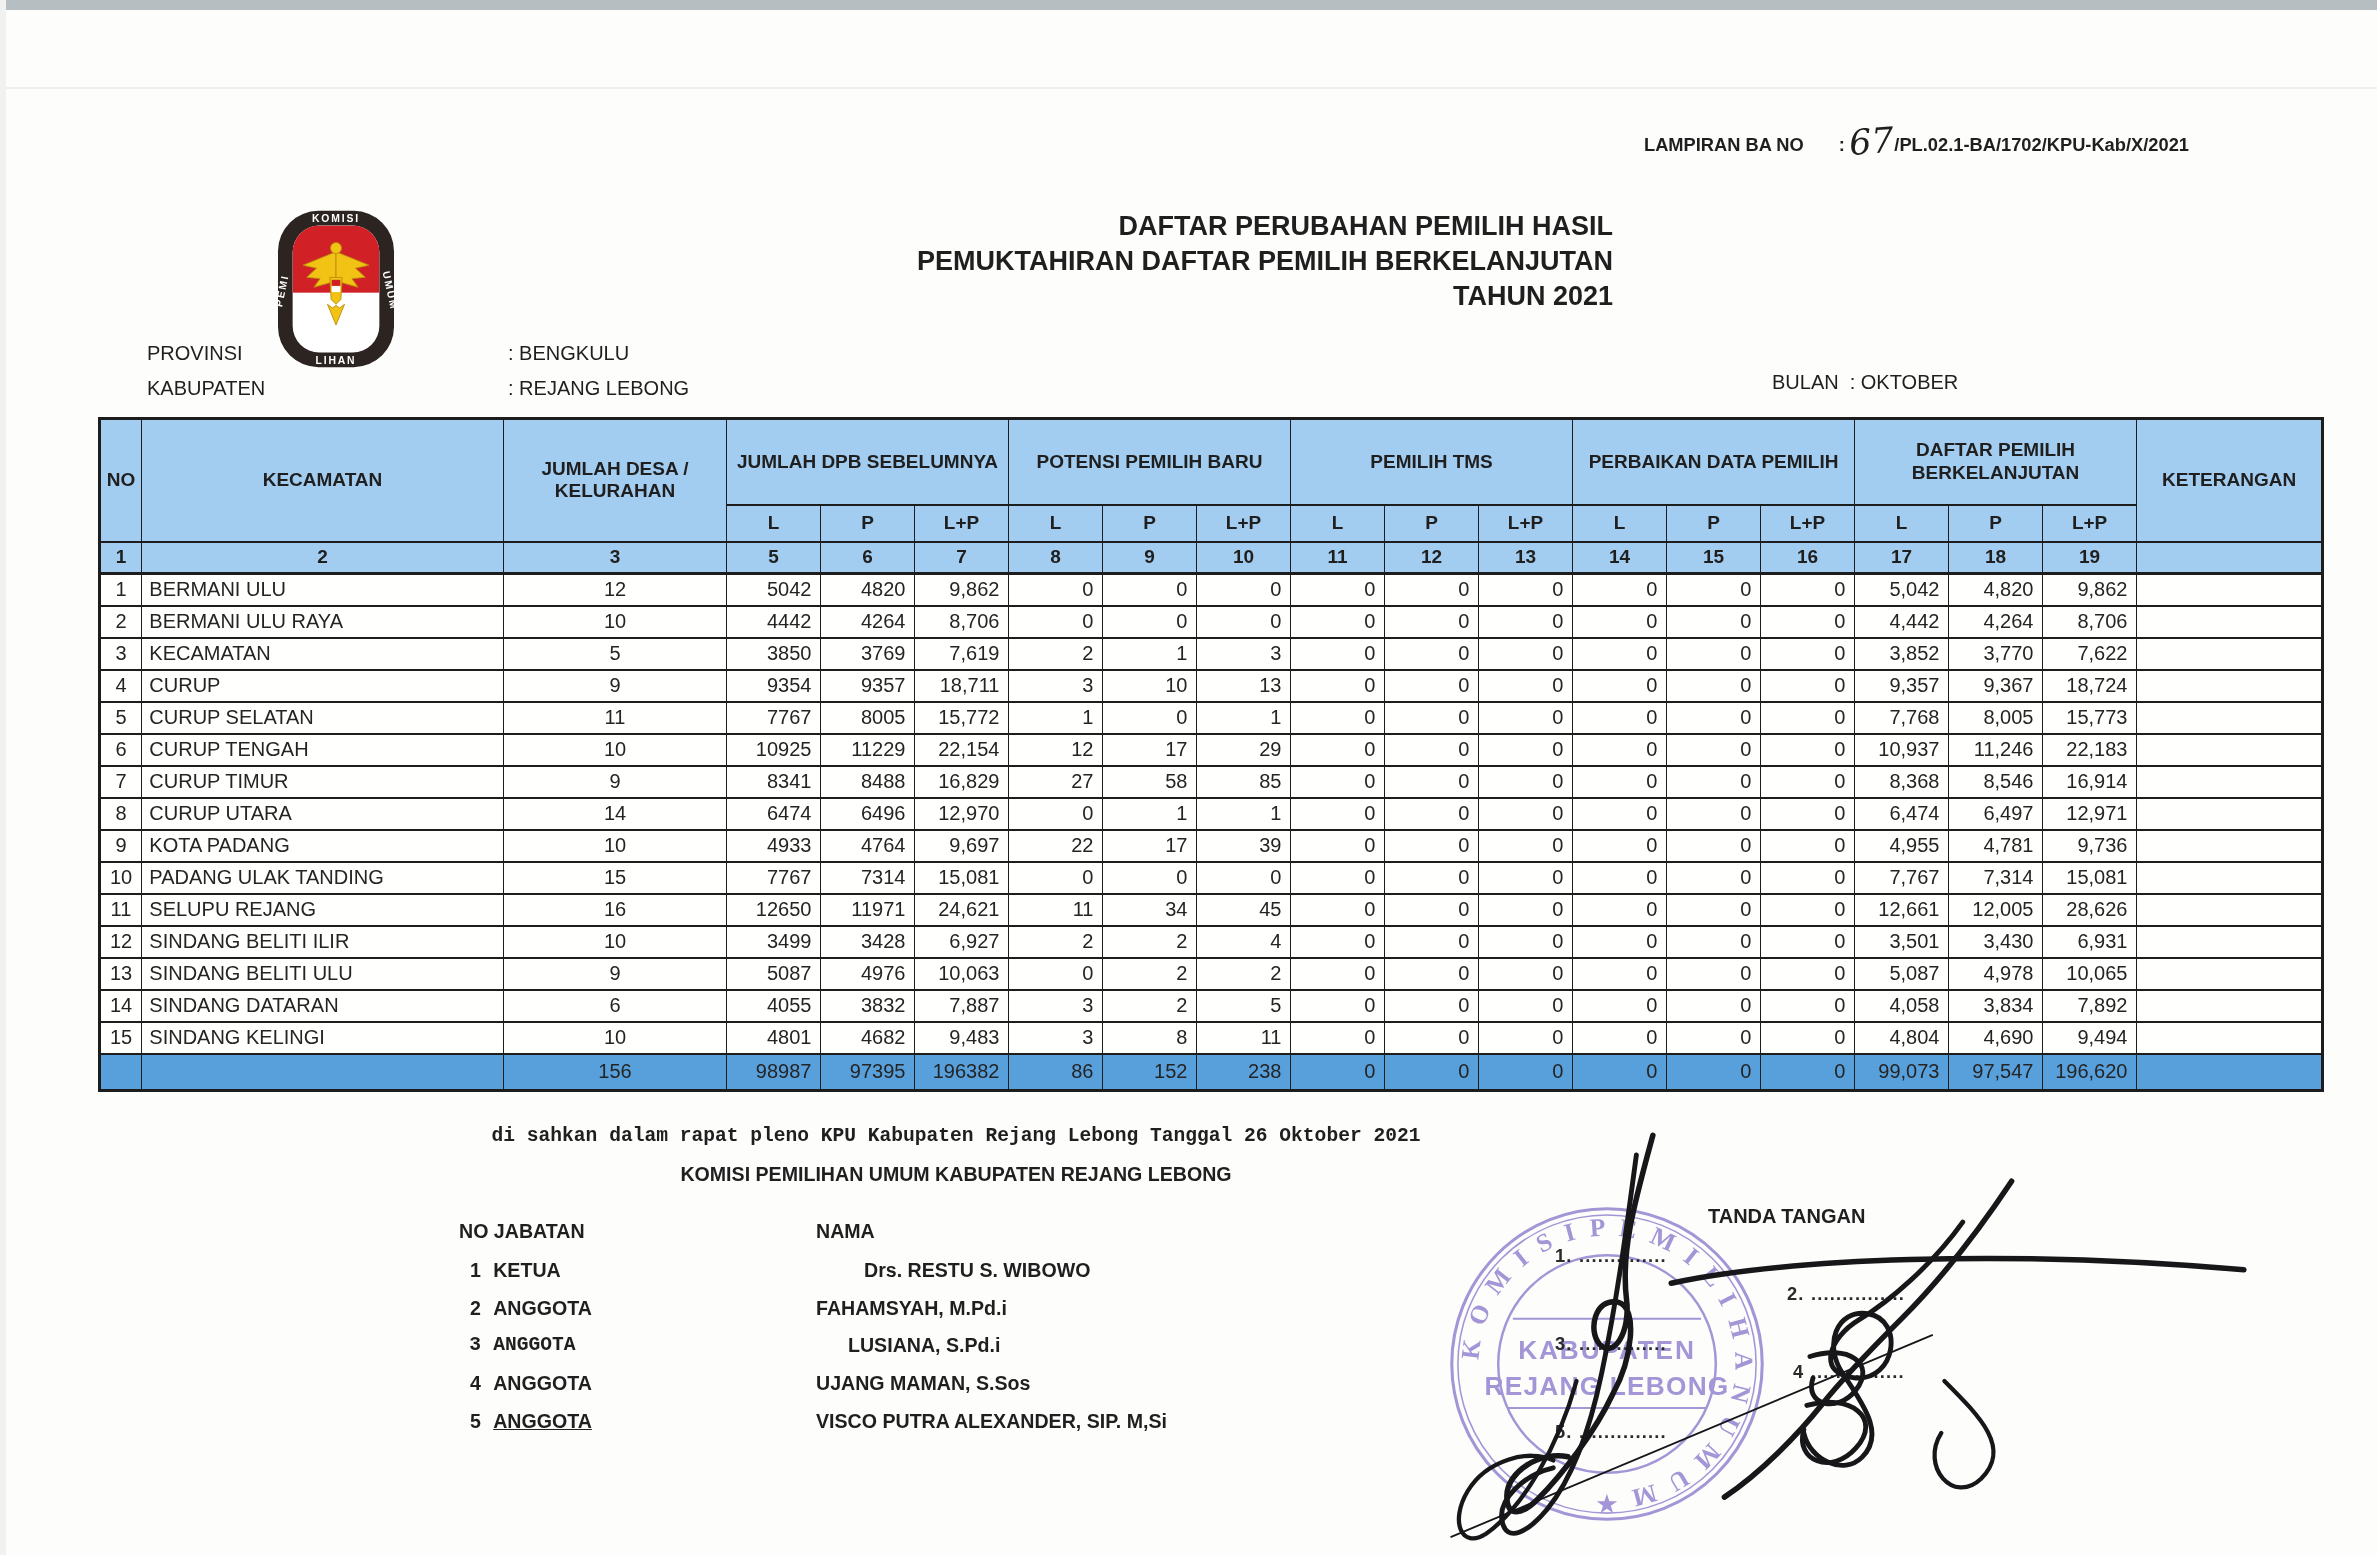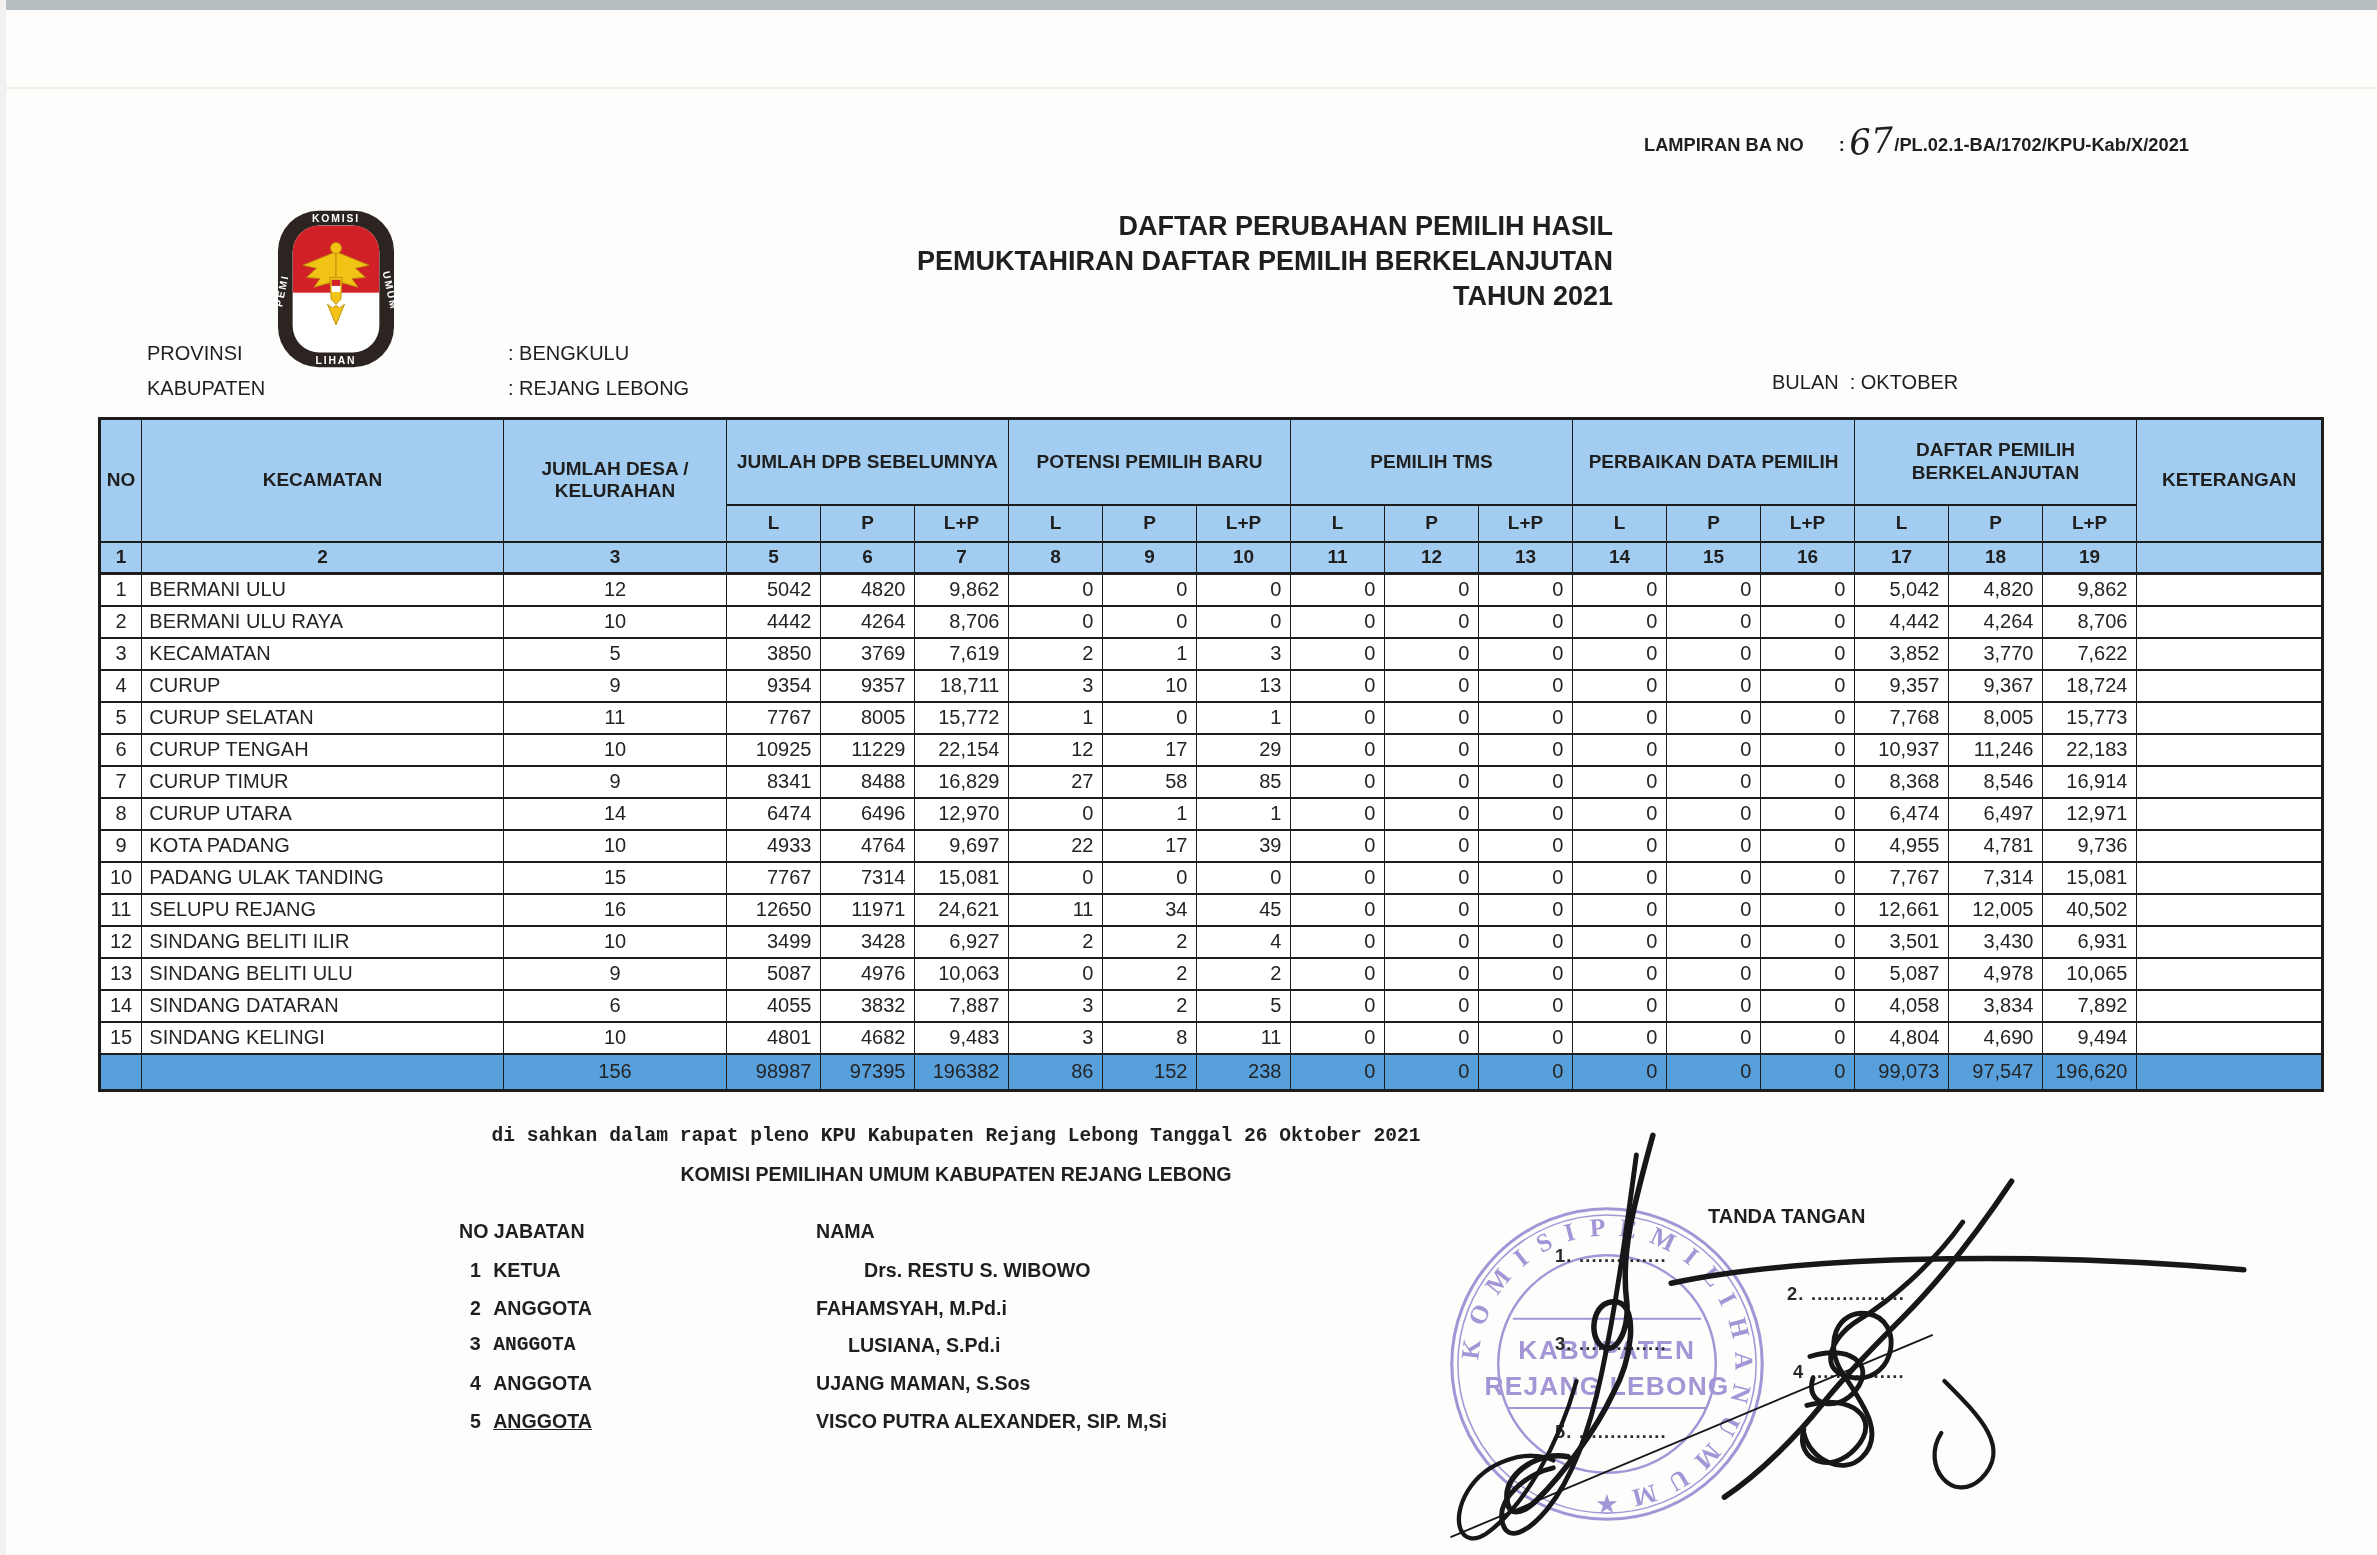--- a/index.html
+++ b/index.html
@@ -426,21 +426,21 @@
         <td class="r">34</td>
         <td class="r">45</td>
         <td class="r">0</td>
         <td class="r">0</td>
         <td class="r">0</td>
         <td class="r">0</td>
         <td class="r">0</td>
         <td class="r">0</td>
         <td class="r">12,661</td>
         <td class="r">12,005</td>
-        <td class="r">40,502</td>
+        <td class="r">28,626</td>
         <td class="c"></td>
       </tr>
       <tr>
         <td class="c">12</td>
         <td class="l">SINDANG BELITI ILIR</td>
         <td class="c">10</td>
         <td class="r">3499</td>
         <td class="r">3428</td>
         <td class="r">6,927</td>
         <td class="r">2</td>

